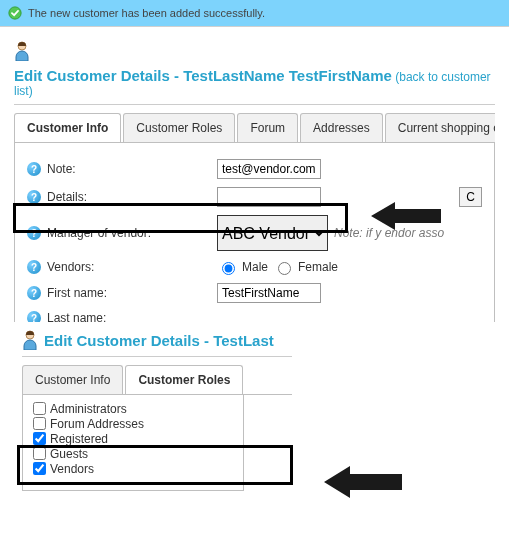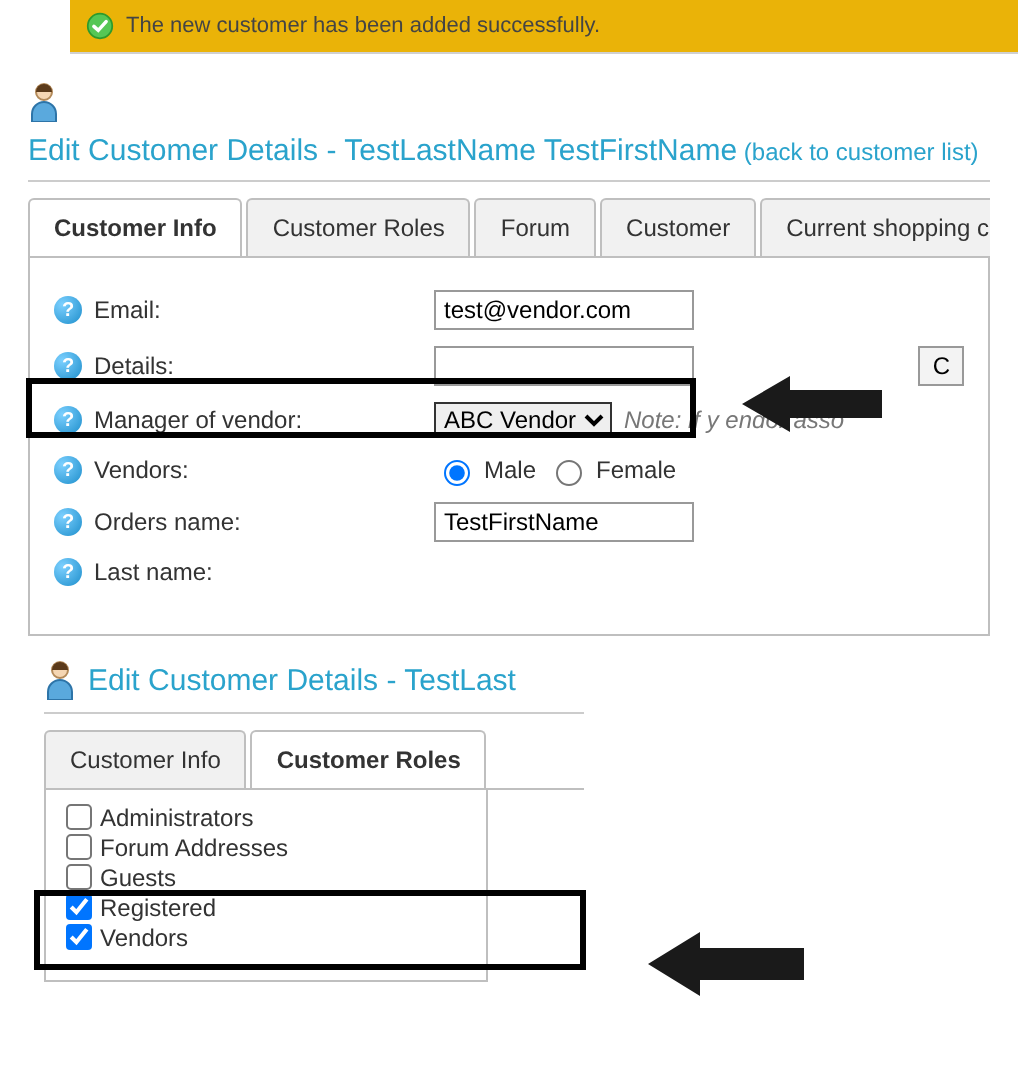--- a/index.html
+++ b/index.html
@@ -5,27 +5,26 @@
   * { box-sizing: border-box; }
   body {
     margin: 0;
     font-family: Arial, Helvetica, sans-serif;
     font-size: 12px;
     background: #fff;
     color: #333;
     width: 509px;
   }
   .success-bar {
-    background: #eab308;
+    background: #7dd3fc;
     border-bottom: 1px solid #d0d0d0;
     padding: 6px 8px;
     display: flex;
     align-items: center;
     gap: 6px;
-    margin-left: 35px;
   }
   .check-icon {
     width: 14px; height: 14px;
     display: inline-block;
   }
   .success-text { color: #444; font-size: 11px; }
   .section {
     padding: 0 14px;
   }
   .page-heading {
@@ -35,21 +34,21 @@
     padding: 14px 0 6px 0;
     flex-wrap: wrap;
   }
   .user-icon {
     width: 16px; height: 20px;
     display: inline-block;
   }
   .heading-link {
     color: #2aa3cc;
     font-size: 15px;
-    font-weight: normal;
+    font-weight: bold;
     text-decoration: none;
   }
   .back-link {
     color: #2aa3cc;
     font-size: 12px;
     text-decoration: none;
   }
   .hr {
     border-top: 1px solid #ccc;
     margin: 0 0 4px 0;
@@ -110,26 +109,26 @@
     font-weight: bold;
     display: inline-flex;
     align-items: center;
     justify-content: center;
   }
   .form-input {
     height: 20px;
     border: 1px solid #999;
     padding: 1px 4px;
     font-size: 12px;
-    width: 130px;
+    width: 104px;
   }
   .form-select {
-    height: 18px;
+    height: 36px;
     border: 1px solid #333;
-    font-size: 12px;
+    font-size: 16px;
   }
   .note-text {
     color: #777;
     font-style: italic;
     margin-left: 6px;
     white-space: nowrap;
     overflow: hidden;
   }
   .radio-group { display: flex; align-items: center; gap: 4px; }
   .hl-box {
@@ -193,30 +192,30 @@
       <a class="heading-link"><span>Edit Customer Details - </span><span>TestLastName TestFirstName</span></a>
       <a class="back-link">(back to customer list)</a>
     </span>
   </div>
   <div class="hr"></div>
 
   <div class="tab-strip">
     <div class="tab active">Customer Info</div>
     <div class="tab">Customer Roles</div>
     <div class="tab">Forum</div>
-    <div class="tab">Customer</div>
+    <div class="tab">Addresses</div>
     <div class="tab">Current shopping ca</div>
   </div>
 
   <div class="tab-panel" style="position:relative;">
 
     <div class="form-row">
       <div class="form-label">
         <span class="help-icon">?</span>
-        <span>Email:</span>
+        <span>Note:</span>
       </div>
       <input class="form-input" value="test@vendor.com" style="">
     </div>
 
     <div class="form-row">
       <div class="form-label">
         <span class="help-icon">?</span>
         <span>Details:</span>
       </div>
       <input class="form-input" value="" style="">
@@ -244,21 +243,21 @@
         <input type="radio" name="g1" checked="" style="">
         <span>Male</span>
         <input type="radio" name="g1" style="margin-left: 6px;">
         <span>Female</span>
       </div>
     </div>
 
     <div class="form-row">
       <div class="form-label">
         <span class="help-icon">?</span>
-        <span>Orders name:</span>
+        <span>First name:</span>
       </div>
       <input class="form-input" value="TestFirstName" style="">
     </div>
 
     <div class="form-row">
       <div class="form-label">
         <span class="help-icon">?</span>
         <span>Last name:</span>
       </div>
     </div>
@@ -299,26 +298,26 @@
   <div class="tab-panel roles-panel" style="width:222px; padding:6px 10px 14px 10px; position:relative;">
     <div class="role-item">
       <input type="checkbox" style="">
       <span>Administrators</span>
     </div>
     <div class="role-item">
       <input type="checkbox" style="">
       <span>Forum Addresses</span>
     </div>
     <div class="role-item">
+      <input type="checkbox" checked="" style="">
+      <span>Registered</span>
+    </div>
+    <div class="role-item">
       <input type="checkbox" style="">
       <span>Guests</span>
-    </div>
-    <div class="role-item">
-      <input type="checkbox" checked="" style="">
-      <span>Registered</span>
     </div>
     <div class="role-item">
       <input type="checkbox" checked="" style="">
       <span>Vendors</span>
     </div>
 
     <div class="hl-box" style="left:-6px; top:50px; width:276px; height:40px;"></div>
   </div>
 
   <div class="arrow" style="left:324px; top:140px;">

